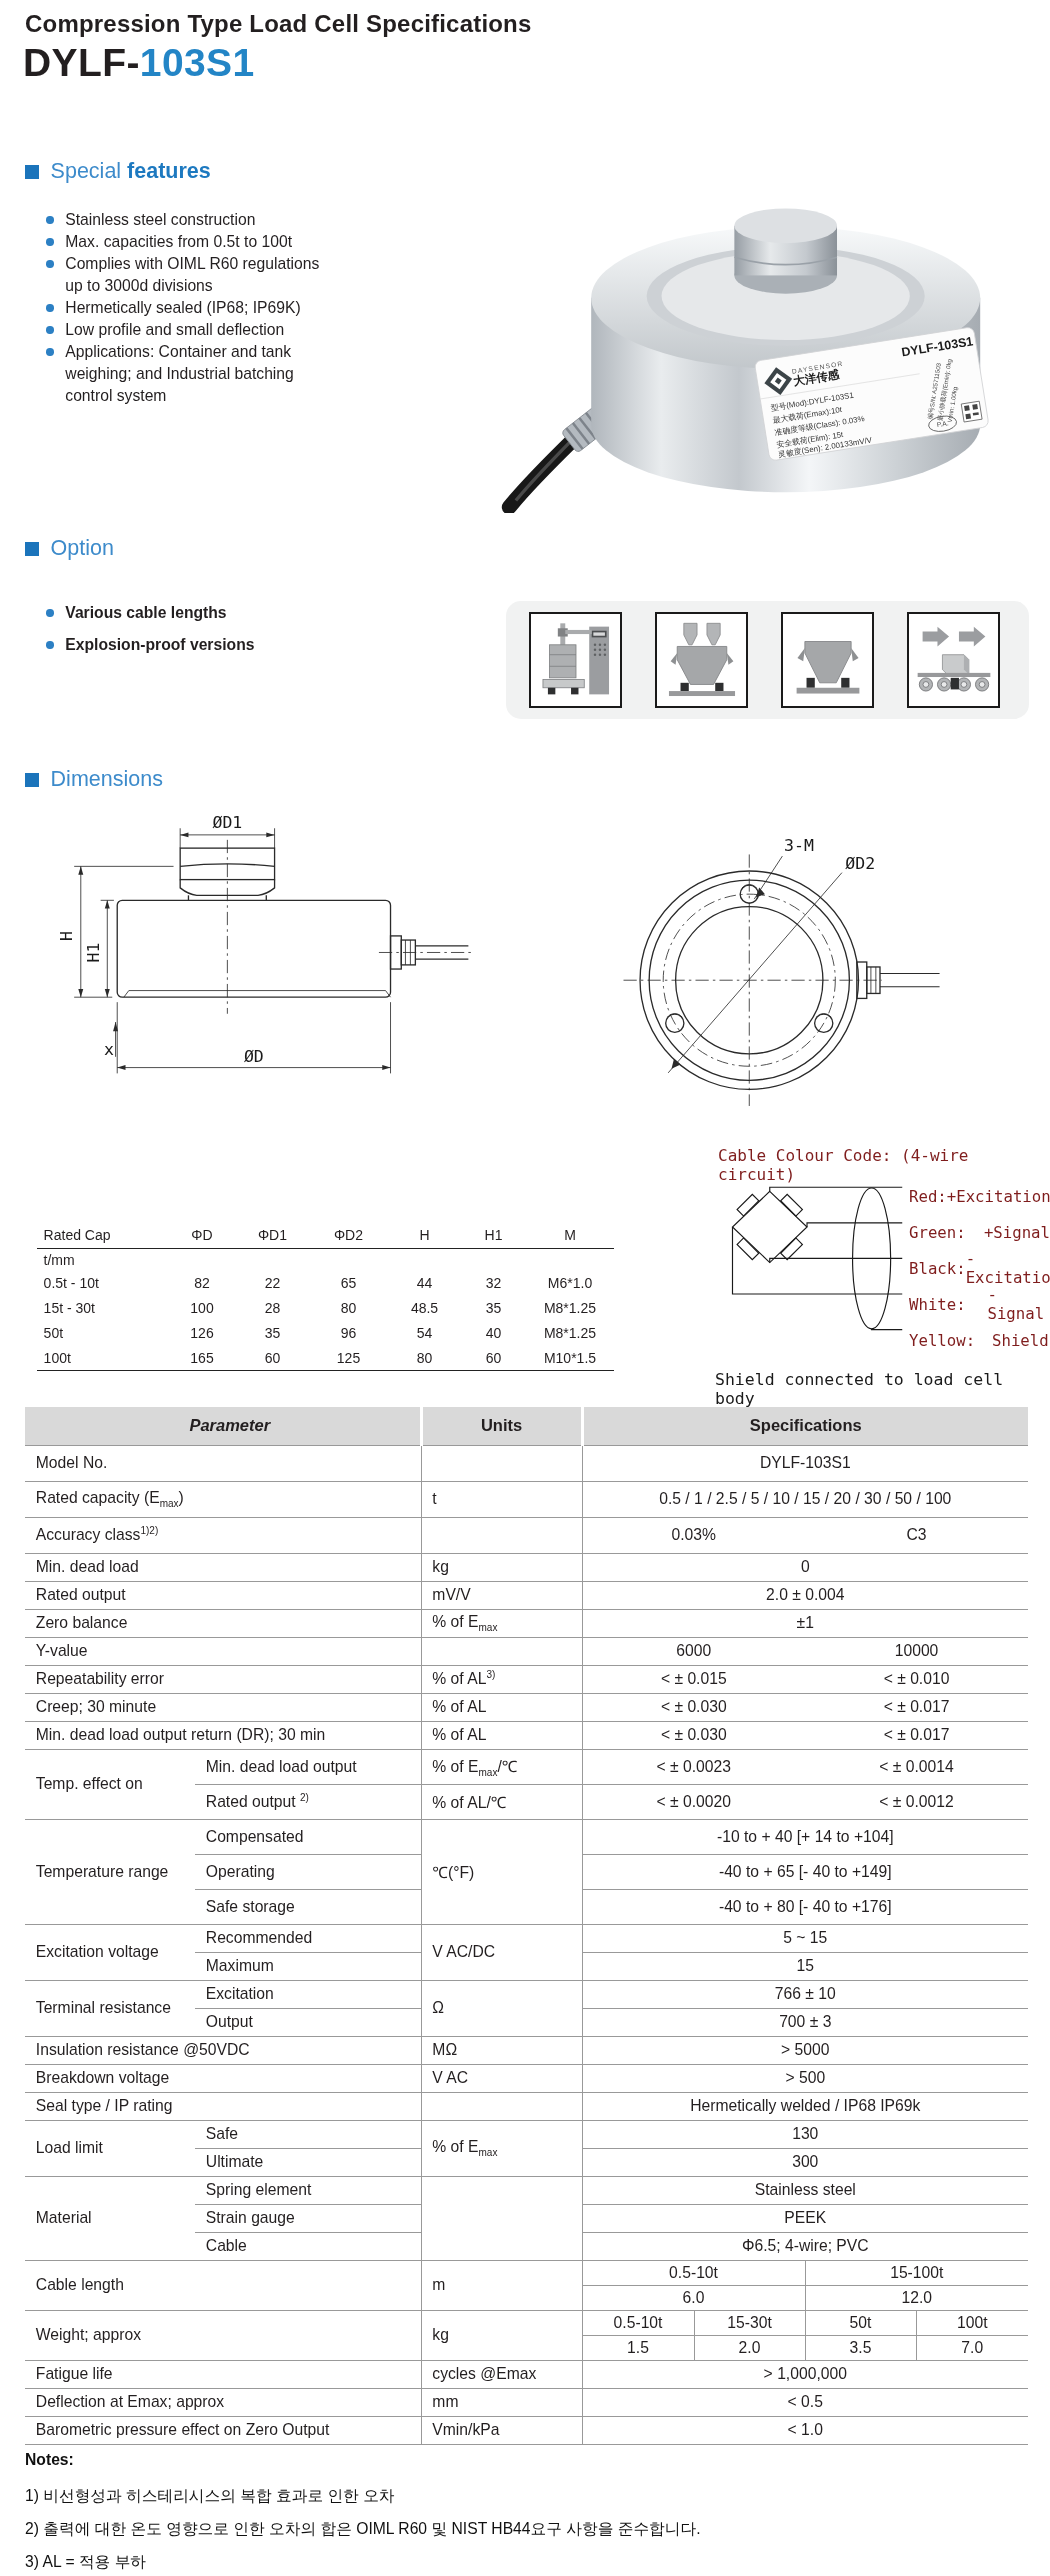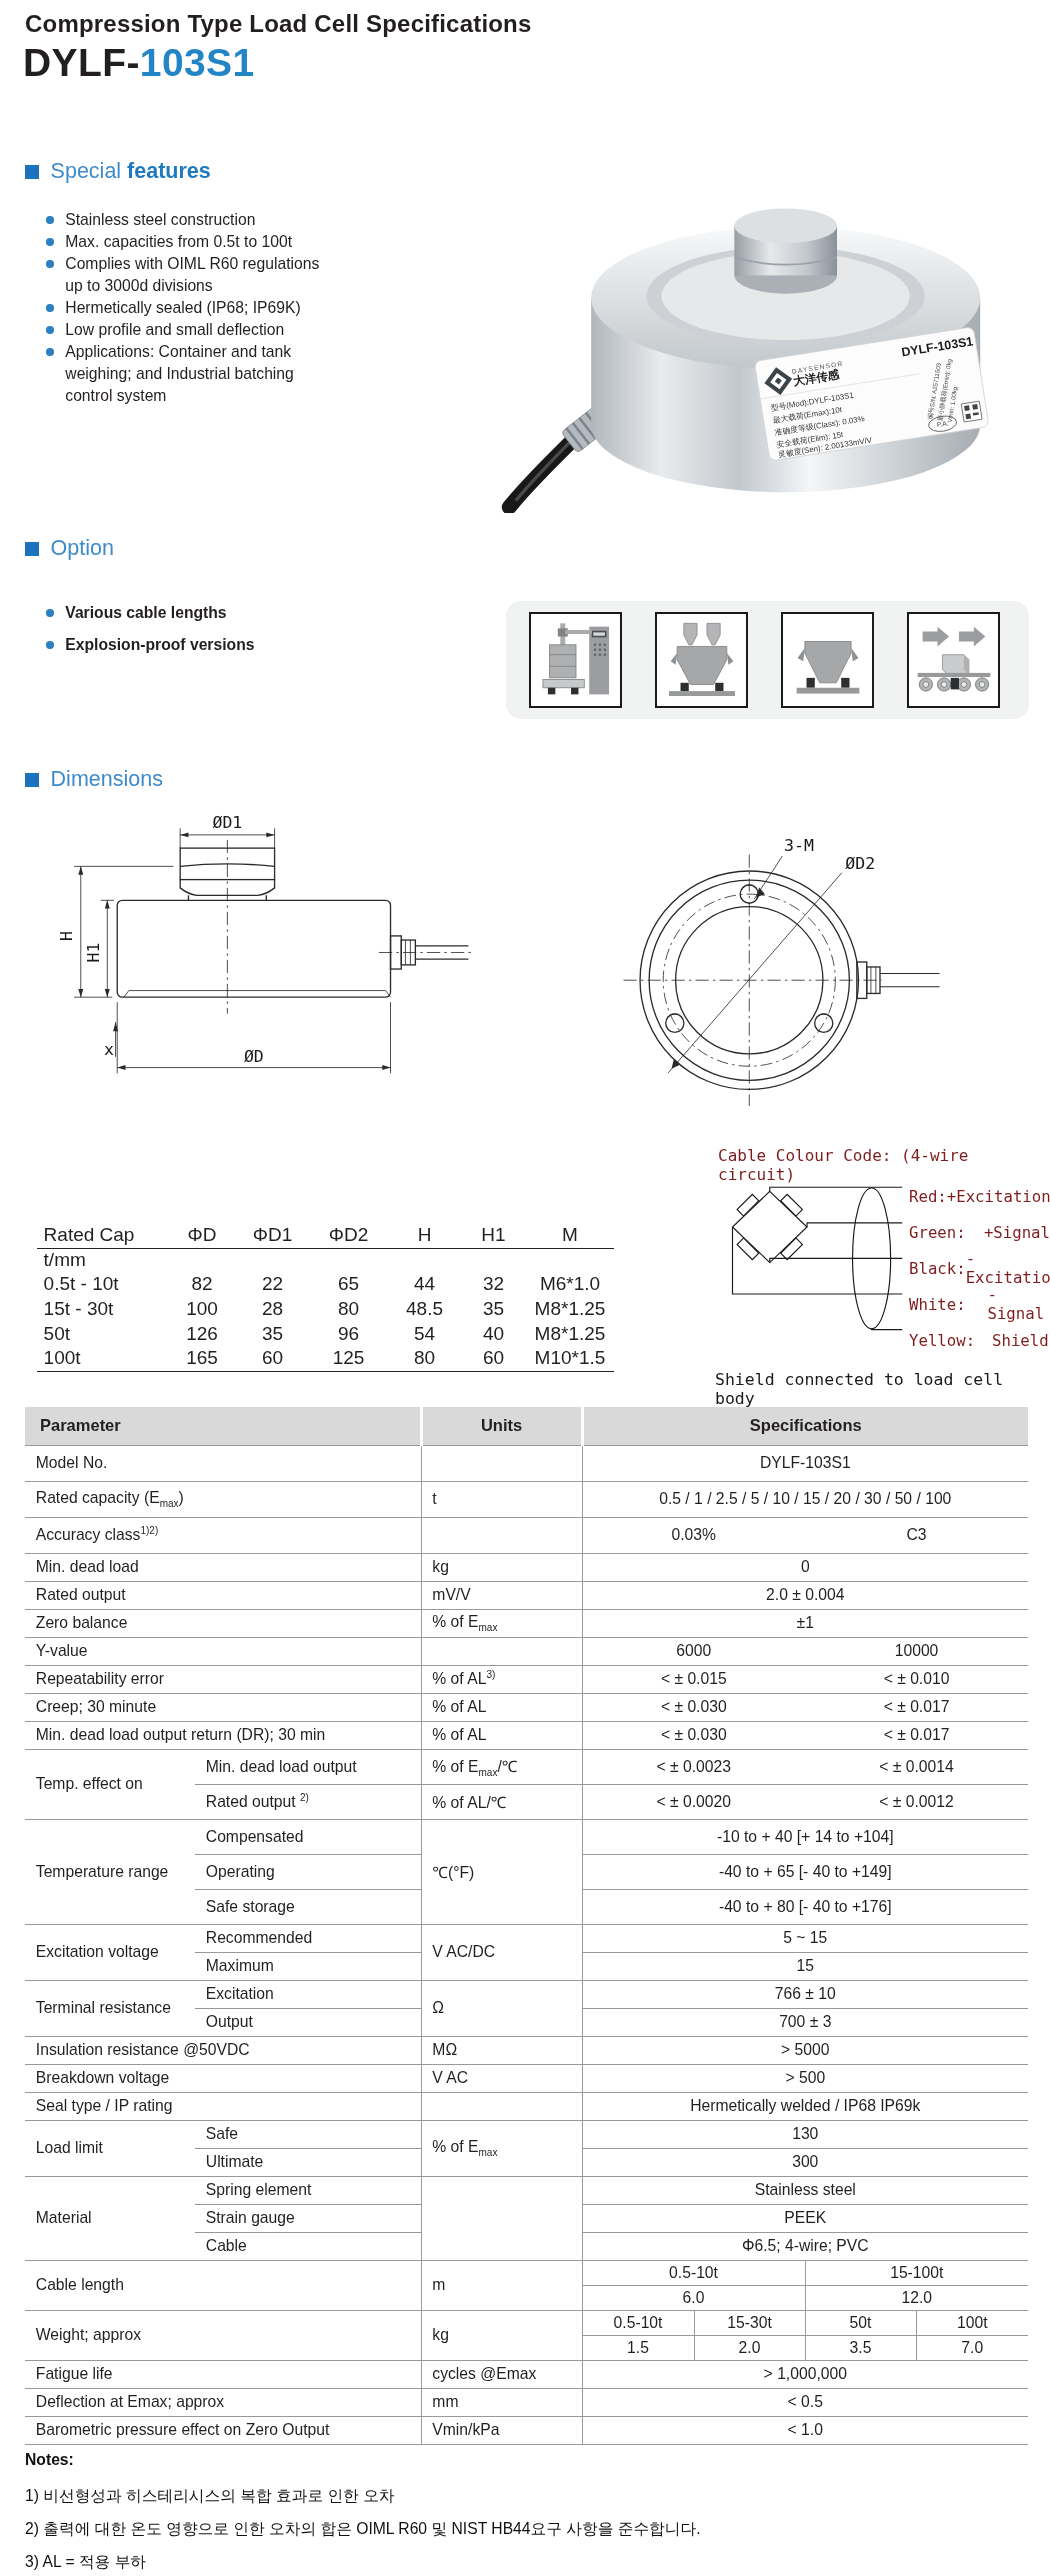--- a/index.html
+++ b/index.html
@@ -39,31 +39,31 @@
   svg text.tech { font-size:20px; fill:#1a1a1a; }
 
   .cable-title { left:718px; top:1146px; font-size:16px; color:#7f1d1d; }
   .cable-legend { left:909px; top:1178px; width:141px; }
   .cable-legend .row { display:flex; height:36px; align-items:center; font-size:15.7px; color:#7f1d1d; }
   .cable-legend .cname { width:83px; }
   .cable-footer { left:715px; top:1370px; font-size:16.5px; color:#1a1a1a; }
 
   
   table.dim { left:37px; top:1222px; position:absolute; border-collapse:collapse; table-layout:fixed; }
-  table.dim th, table.dim td { font-size:19px; font-weight:normal; height:25px; text-align:center; }
+  table.dim th, table.dim td { font-size:14px; font-weight:normal; height:25px; text-align:center; }
   table.dim th:first-child, table.dim td:first-child { text-align:left; padding-left:6.6px; }
   table.dim tr.hd th { border-bottom:1.7px solid #222; height:26.5px; }
   table.dim tr.unit td { height:22.3px; }
   table.dim tr:last-child td { border-bottom:1.7px solid #222; }
 
   
   table.spec { left:25px; top:1407px; position:absolute; border-collapse:collapse;
                table-layout:fixed; width:1001px; font-size:15.7px; }
   table.spec th { background:#d9d9d9; font-weight:bold; font-size:16.5px; height:38px; }
-  table.spec .th-param { text-align:left; padding-left:15px; border-right:3.3px solid #fff; }
+  table.spec .th-param { text-align:center; padding-left:15px; border-right:3.3px solid #fff;font-style:italic; }
   table.spec .th-units { border-right:3.3px solid #fff; }
   table.spec td { border-top:0.8px solid #999; height:28px; vertical-align:middle; }
   table.spec tr.r44 td { height:36px;margin-top:40px; }
   table.spec tr.r42 td { height:35px; }
   table.spec tr.r30 td { height:25px; }
   table.spec tr:last-child td { border-bottom:0.8px solid #999; }
   td.param, td.sub { text-align:left; padding-left:10.8px; }
   td.units { text-align:left; padding-left:10.8px; }
   td.val { text-align:center; }
   td.bl { border-left:0.8px solid #999; }

